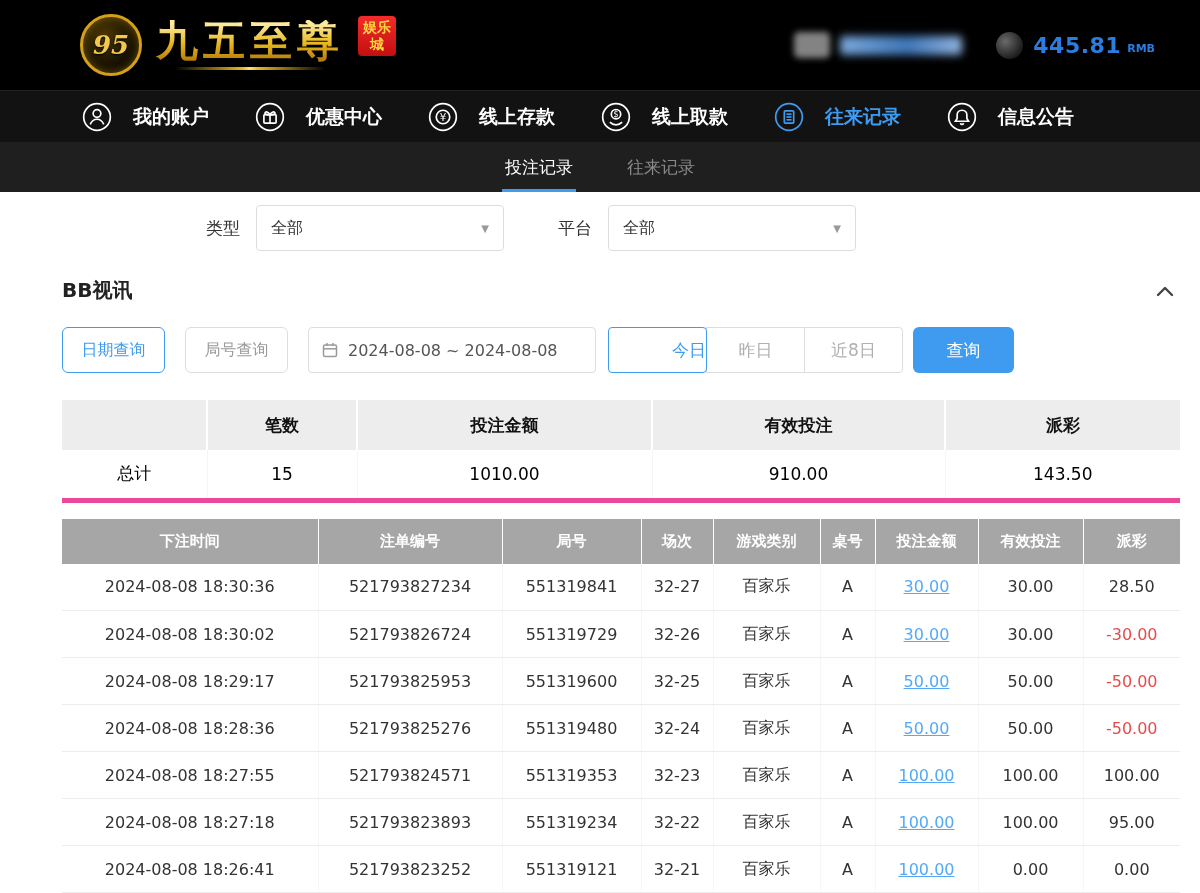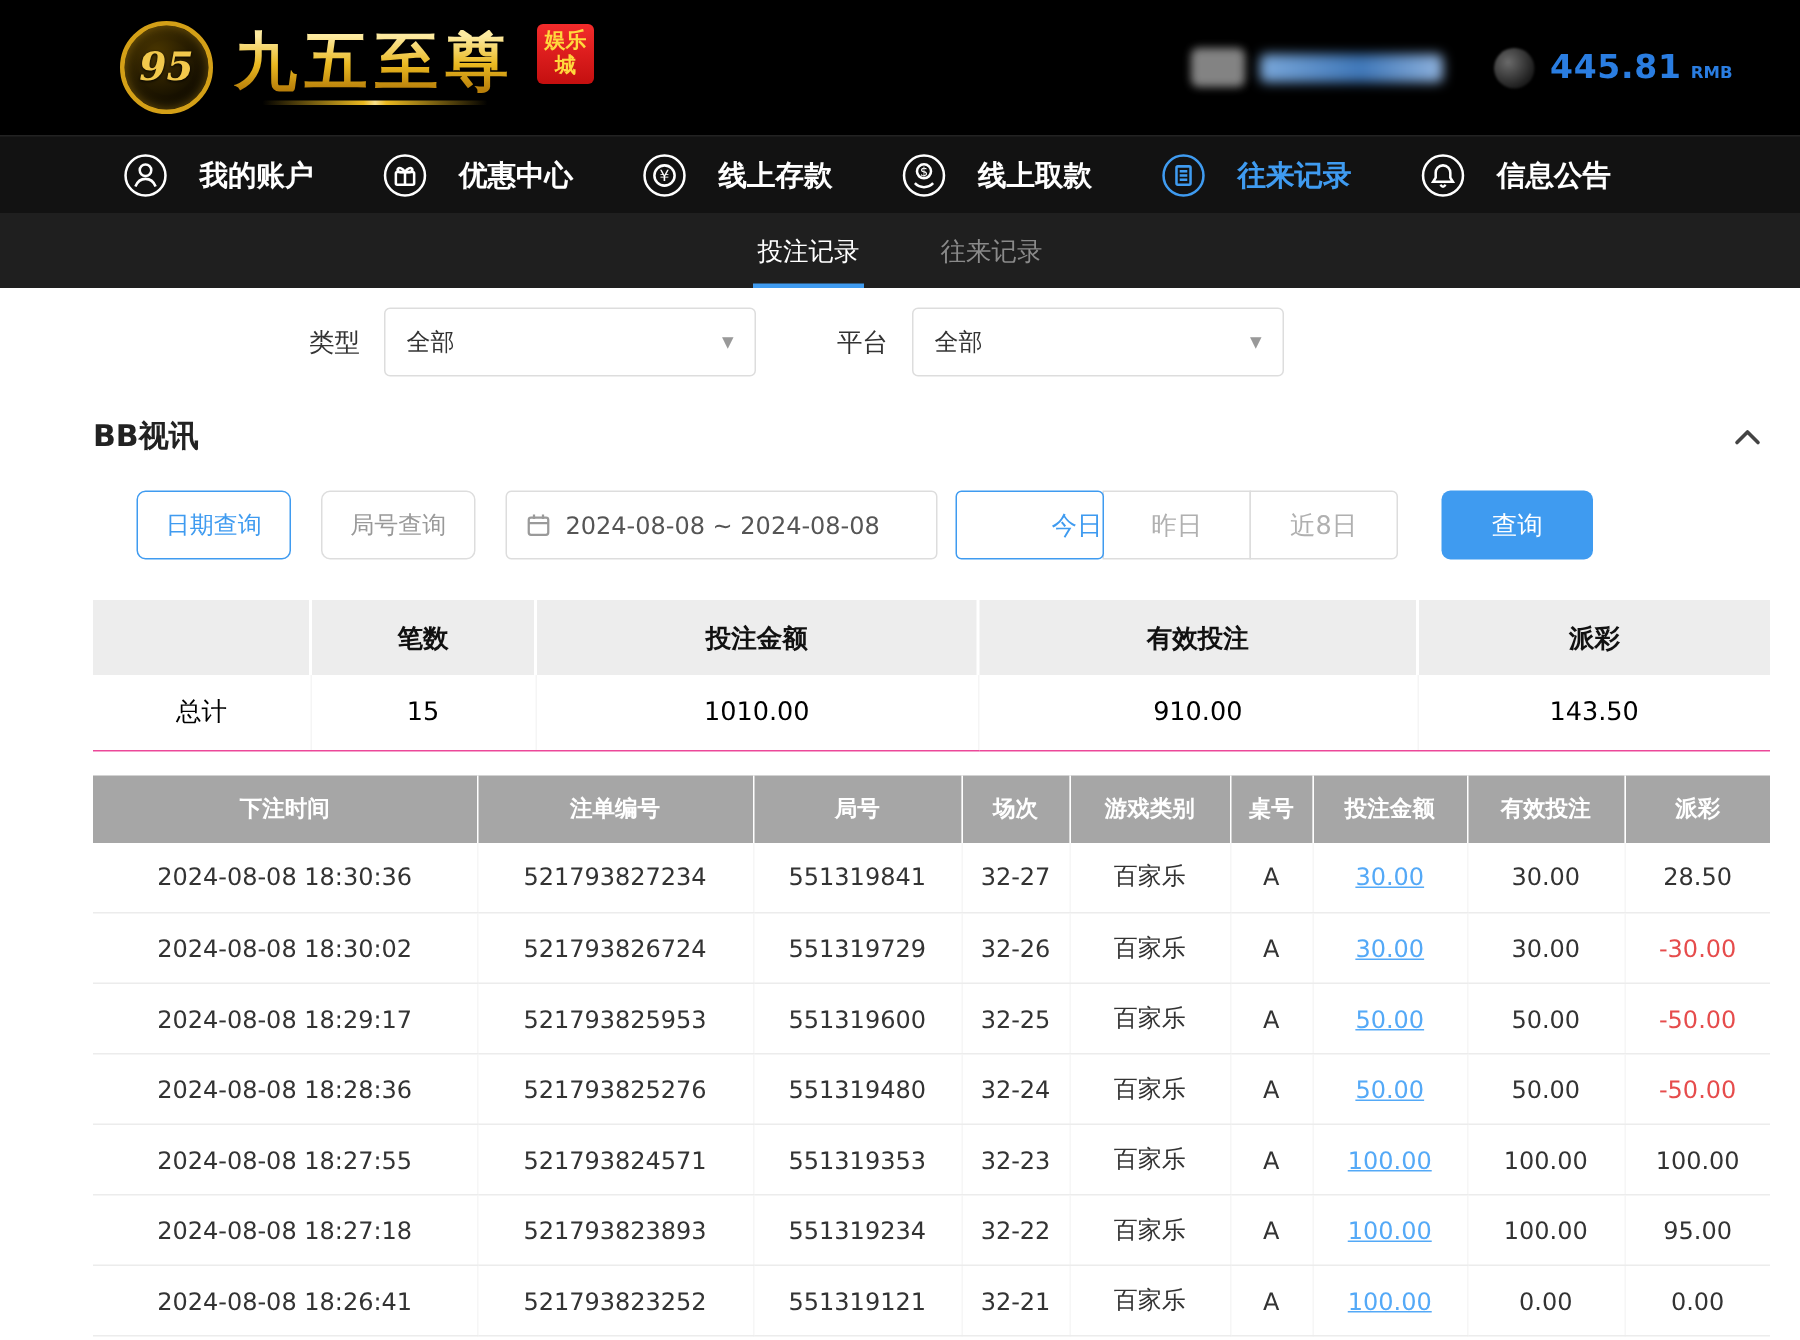--- a/index.html
+++ b/index.html
@@ -63,44 +63,44 @@
   .select-value { font-size:16px; color:#333; }
   .select-arrow { font-size:10px; color:#999; }
   .filter-label.second { margin-left:54px; }
 
   .section-head { margin:26px 20px 0 62px; display:flex; align-items:center; justify-content:space-between; }
   .section-title { font-size:20px; font-weight:bold; color:#222; }
   .collapse-btn { cursor:pointer; display:flex; padding:4px; }
 
   .query-row { margin:23px 20px 0 62px; display:flex; align-items:center; }
   .btn { height:46px; border-radius:6px; background:#fff; font-size:16px; cursor:pointer;
-    font-family:inherit;margin-left:29px; }
+    font-family:inherit; }
   .outline-blue { width:103px; border:1px solid var(--accent,#3f9bf0); color:var(--accent,#3f9bf0); }
   .outline-gray { width:103px; border:1px solid #ddd; color:#999; margin-left:20px; }
   .date-input { width:288px; height:46px; border:1px solid #ddd; border-radius:4px;
     margin-left:20px; display:flex; align-items:center; padding:0 12px; gap:9px;
     font-size:16px; color:#555; cursor:pointer; background:#fff; }
   .segmented { display:flex; height:46px; margin-left:12px; }
   .seg { width:99px; height:46px; border:1px solid #ddd; background:#fff; color:#b0b0b0;
     font-size:17px; cursor:pointer; margin-left:-1px; font-family:inherit; }
   .seg:first-child { margin-left:0; border-radius:4px 0 0 4px; }
   .seg:last-child { border-radius:0 4px 4px 0; }
   .seg.active { position:relative; z-index:1; border-color:var(--accent,#3f9bf0);
     color:var(--accent,#3f9bf0); border-radius:4px;text-align:right; }
-  .solid-blue { width:101px; border:none; background:var(--accent,#3f9bf0);
+  .solid-blue { width:101px; margin-left:10px; border:none; background:var(--accent,#3f9bf0);
     color:#fff; border-radius:6px; font-size:17px; }
 
   
   table { border-collapse:collapse; table-layout:fixed; }
   .summary-table { margin:27px 20px 0 62px; width:1118px; }
   .summary-table th { height:50px; background:#ededed; font-size:17px; font-weight:bold;
     color:#111; text-align:center; border-right:2px solid #fff; }
   .summary-table th:last-child { border-right:none; }
   .summary-table td { height:50px; background:#fff; font-size:17px; color:#000;
-    text-align:center; border-bottom:1px solid #ec4899; border-right:1px solid #f5f5f5; }
+    text-align:center; border-bottom:5px solid #ec4899; border-right:1px solid #f5f5f5; }
   .summary-table td:last-child { border-right:none; }
 
   
   .bet-table { margin:16px 20px 0 62px; width:1118px; }
   .bet-table th { height:45px; background:#a6a6a6; color:#fff; font-size:15px;
     font-weight:bold; text-align:center; border-right:1px solid #fff; }
   .bet-table th:last-child { border-right:none; }
   .bet-table td { height:47px; text-align:center; font-size:16px; color:#333;
     border-bottom:1px solid #ececec; border-right:1px solid #f6f6f6; background:#fff; }
   .bet-table td:last-child { border-right:none; }

